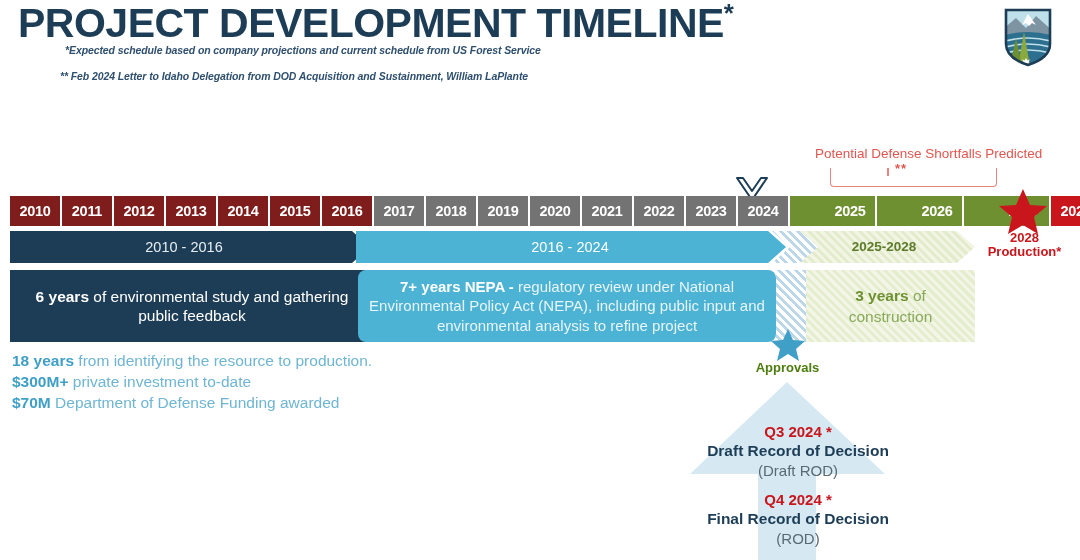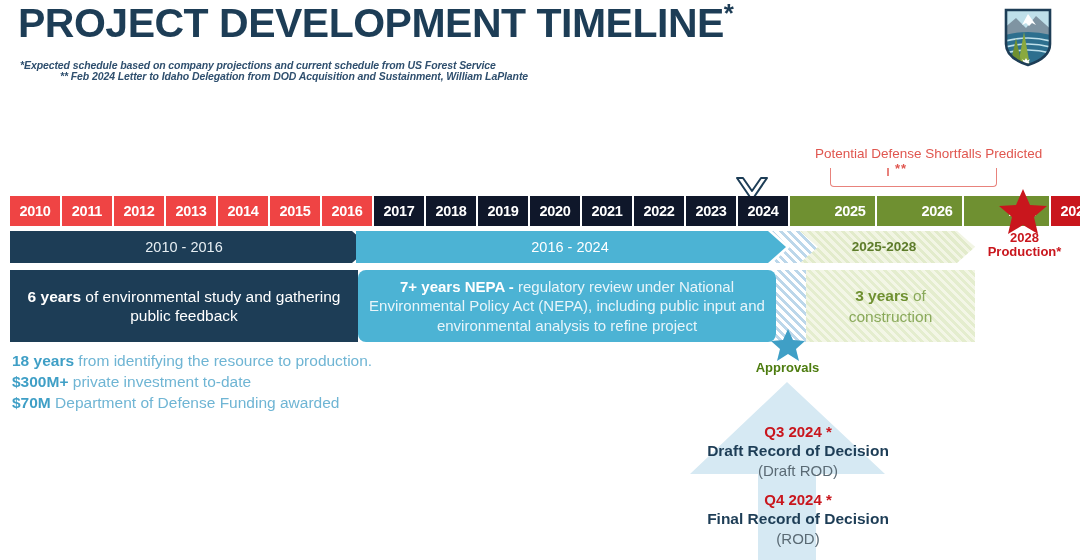--- a/index.html
+++ b/index.html
@@ -20,21 +20,21 @@
     font-size:41px;font-weight:bold;letter-spacing:-0.5px;
     color:#1d3d56;white-space:nowrap;
     font-family:"Liberation Sans", sans-serif;
   }
   .title .star{font-size:26px;vertical-align:super;}
   .foot-note{
     position:absolute;left:20px;
     font-size:10.5px;font-style:italic;font-weight:bold;
     color:#2f4f6e;white-space:nowrap;letter-spacing:-0.1px;
   }
-  .foot-note.n1{top:59px;}
+  .foot-note.n1{top:44px;margin-left:45px;}
   .foot-note.n2{top:70px;margin-left:40px;}
 
   .logo{position:absolute;left:1002px;top:6px;width:52px;height:62px;}
 
   
   .shortfall-label{
     position:absolute;left:815px;top:146px;
     font-size:13.5px;color:#e0564f;white-space:nowrap;
   }
   .shortfall-bracket{
@@ -53,22 +53,22 @@
   .chevron-marker{position:absolute;left:735px;top:176px;width:34px;height:26px;}
 
   
   .years{position:absolute;left:10px;top:196px;height:30px;display:flex;}
   .yr{
     width:50px;height:30px;margin-right:2px;
     display:flex;align-items:center;justify-content:center;
     font-size:14.5px;font-weight:bold;color:#ffffff;
     letter-spacing:-0.3px;
   }
-  .yr.navy{background:#ef4444;}
-  .yr.blue{background:#0f172a;text-align:right;}
+  .yr.navy{background:#7f1d1d;}
+  .yr.blue{background:#737373;text-align:right;}
   .yr.green{background:#6f9031;padding-left:35px;}
   .yr.red{background:#c9161d;margin-right:0;}
 
   
   .prod-star{position:absolute;left:997px;top:188px;width:52px;height:48px;}
   .prod-text{
     position:absolute;left:977px;top:231px;width:95px;text-align:center;
     font-size:13px;font-weight:bold;color:#c9161d;line-height:14px;
   }
 
@@ -98,21 +98,21 @@
     position:absolute;top:231px;height:32px;line-height:32px;
     font-size:14.5px;text-align:center;
   }
   .band-label.l1{left:10px;width:348px;color:#e6eef3;}
   .band-label.l2{left:360px;width:420px;color:#ffffff;}
   .band-label.l3{left:800px;width:168px;color:#5d7b2a;font-weight:bold;font-size:13.5px;}
 
   
   .box{position:absolute;top:270px;height:72px;}
   .box-navy{
-    left:10px;width:348px;background:#1d3d56;color:#ffffff;
+    left:10px;width:348px;background:#1d3d56;color:#ffffff;padding-left:8px;
   }
   .box-blue{
     left:358px;width:418px;background:#4cb3d4;color:#ffffff;border-radius:8px;
   }
   .box-hatchblue{
     left:776px;width:30px;
     background:repeating-linear-gradient(45deg,#ffffff 0 3px,#bcd7ea 3px 6px);
   }
   .box-green{
     left:806px;width:169px;

